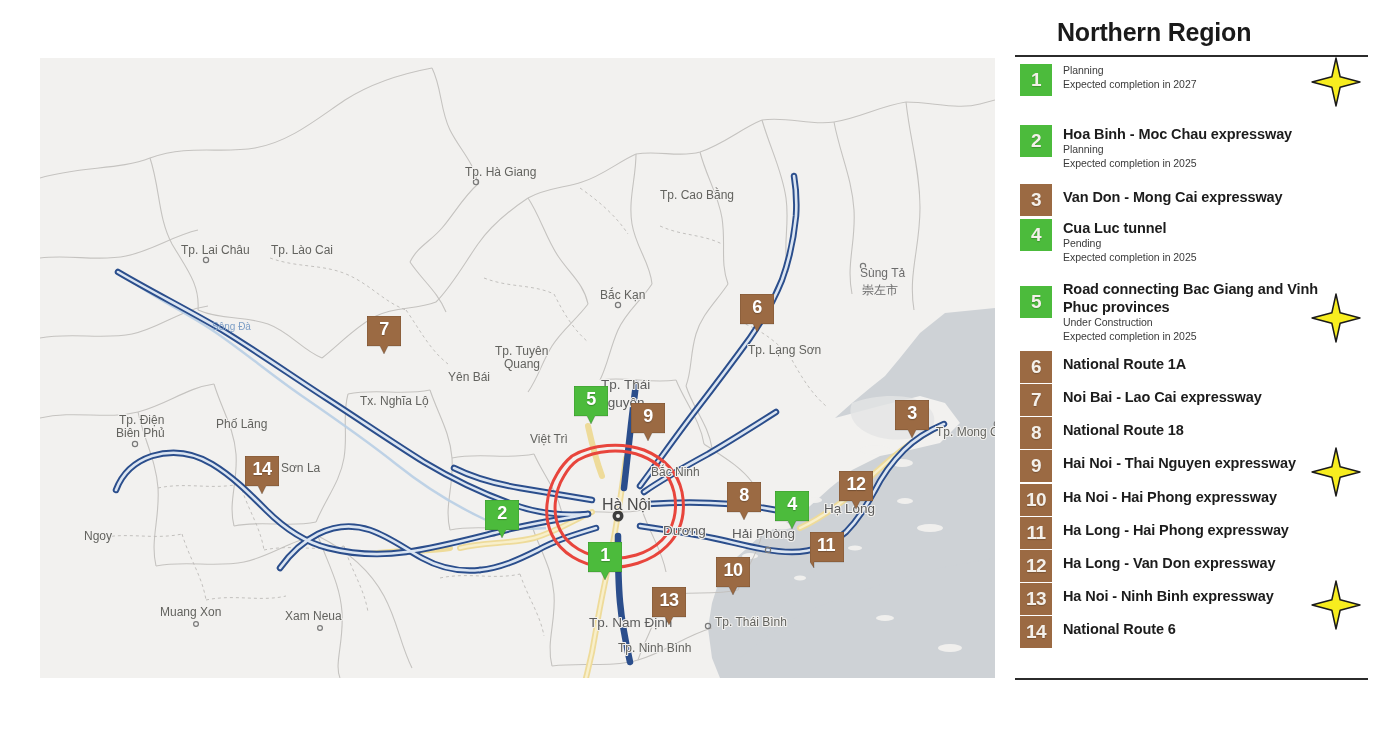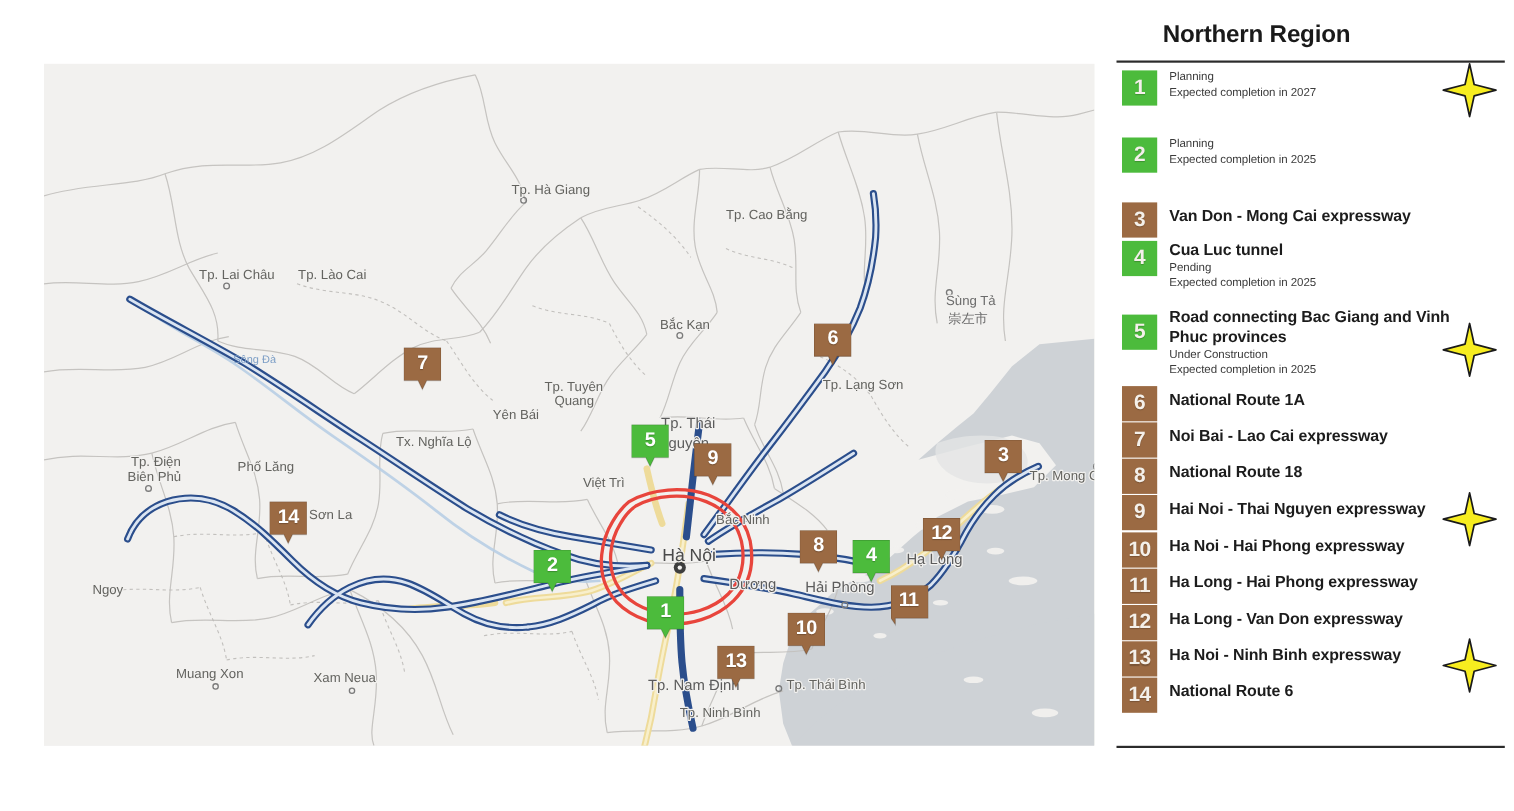--- a/index.html
+++ b/index.html
@@ -54,21 +54,21 @@
   }
   .marker.flip .num { left:-1px; }
 
   
   #sidebar {
     position:absolute; left:1005px; top:0; width:371px; height:737px;
     background:#fff;
   }
   #sidebar-title {
     position:absolute; left:52px; top:18px;
-    font-size:22px; font-weight:700; color:#1a1a1a;
+    font-size:25px; font-weight:700; color:#1a1a1a;
     font-family:"Liberation Sans", sans-serif;
     letter-spacing:-0.2px;
   }
   .hrule { position:absolute; background:#2b2b2b; height:2px; }
   #rule-top { left:10px; top:55px; width:353px; }
   #rule-bottom { left:10px; top:678px; width:353px; }
 
   #legend-list { position:absolute; left:0; top:58px; width:371px; }
 
   .legend-row {
@@ -468,20 +468,21 @@
             <div class="legend-sub">Planning</div>
             <div class="legend-sub">Expected completion in 2027</div>
           </div>
           <div class="star" style="left: 305px; top: -8px;"><svg viewBox="0 0 100 100" width="52" height="52">
               <path d="M50,4 L58,40 L96,50 L58,60 L50,96 L42,60 L4,50 L42,40 Z" fill="#F7ED1F" stroke="#1a1a1a" stroke-width="3" stroke-linejoin="round"></path>
             </svg></div>
         </div>
         <div class="legend-row" style="top: 67px;">
           <div class="legend-badge" style="top: 0px; background: rgb(76, 187, 60);">2</div>
           <div class="legend-text">
+            <div class="legend-title">Hoa Binh - Moc Chau expressway</div>
             <div class="legend-sub">Planning</div>
             <div class="legend-sub">Expected completion in 2025</div>
           </div>
         </div>
         <div class="legend-row" style="top: 130px;">
           <div class="legend-badge" style="top: -4px; background: rgb(155, 106, 67);">3</div>
           <div class="legend-text">
             <div class="legend-title">Van Don - Mong Cai expressway</div>
           </div>
         </div>

